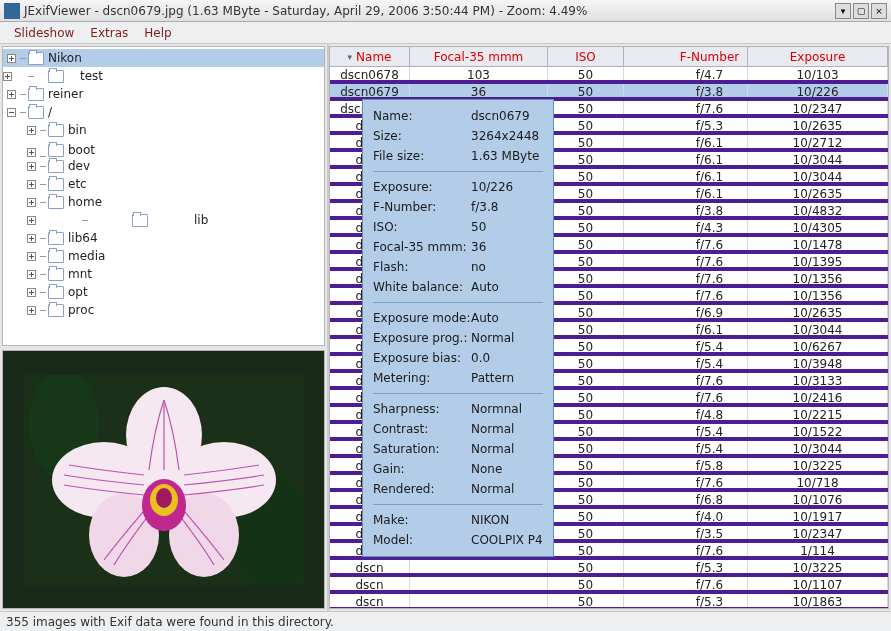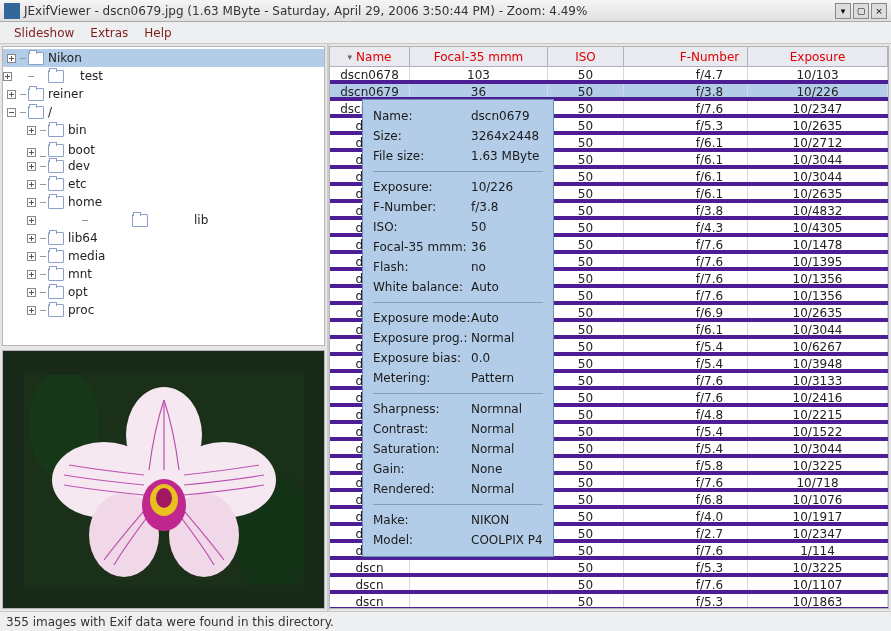--- a/index.html
+++ b/index.html
@@ -438,21 +438,21 @@
             <div class="td c-name">dscn</div>
             <div class="td c-focal"></div>
             <div class="td c-iso">50</div>
             <div class="td c-fn">f/4.0</div>
             <div class="td c-exp">10/1917</div>
           </div>
           <div class="trow">
             <div class="td c-name">dscn</div>
             <div class="td c-focal"></div>
             <div class="td c-iso">50</div>
-            <div class="td c-fn">f/2.7</div>
+            <div class="td c-fn">f/3.5</div>
             <div class="td c-exp">10/2347</div>
           </div>
           <div class="trow">
             <div class="td c-name">dscn</div>
             <div class="td c-focal"></div>
             <div class="td c-iso">50</div>
             <div class="td c-fn">f/7.6</div>
             <div class="td c-exp">1/114</div>
           </div>
           <div class="trow">

